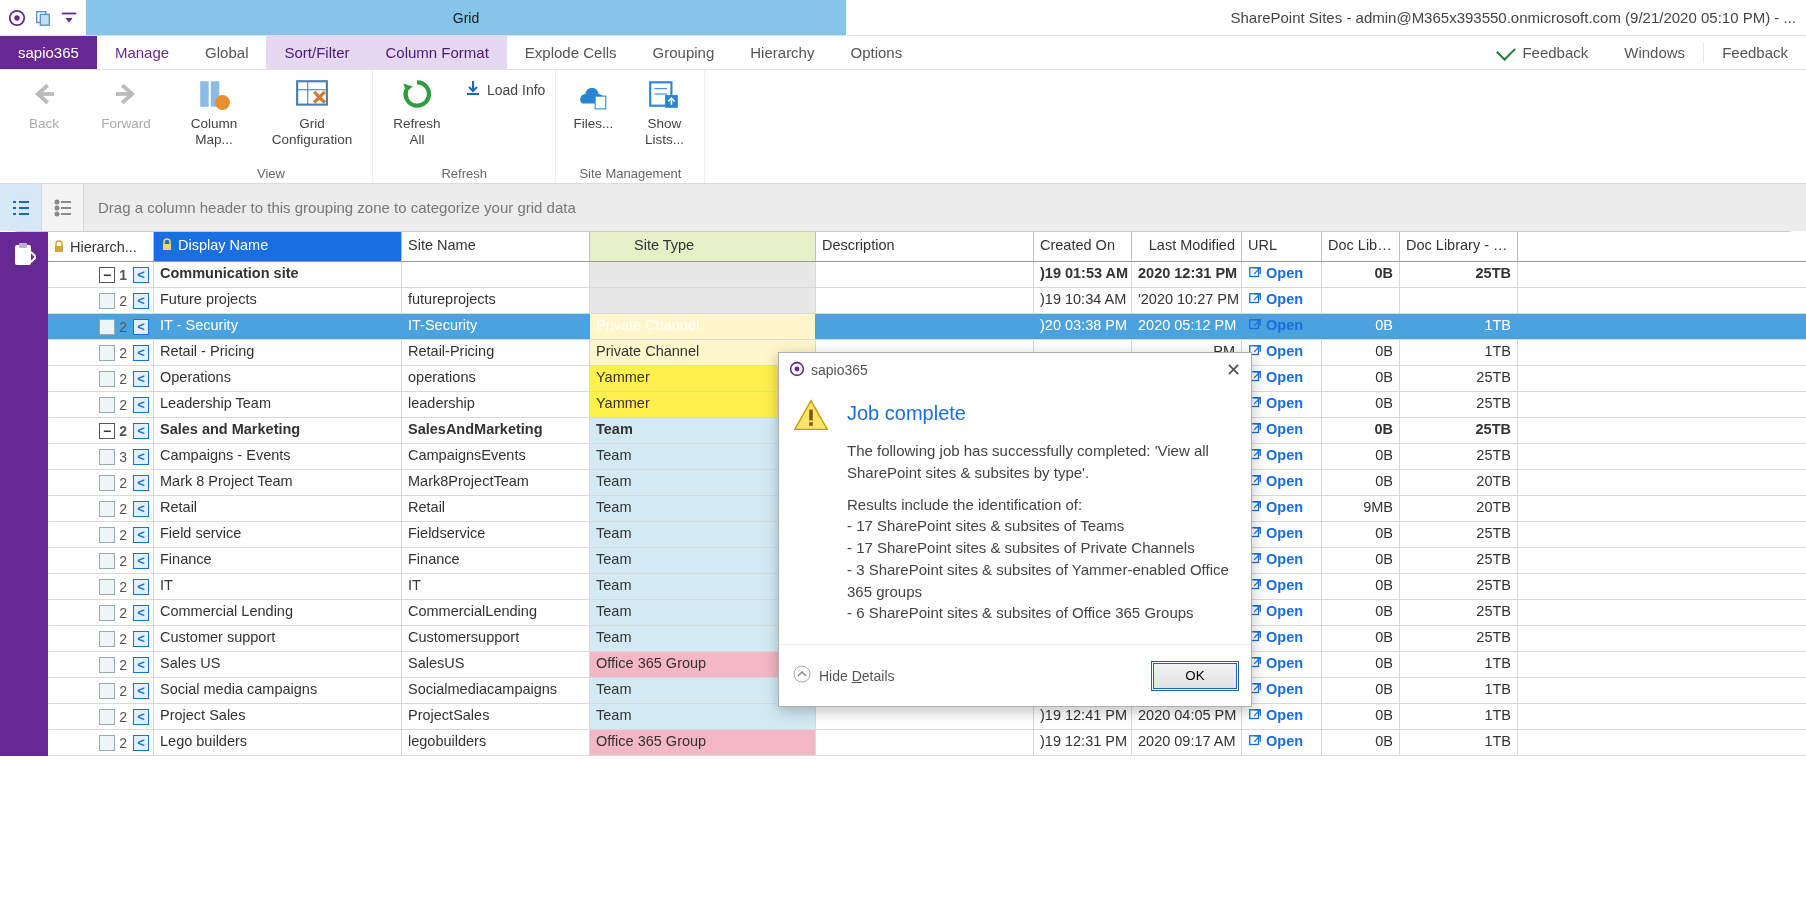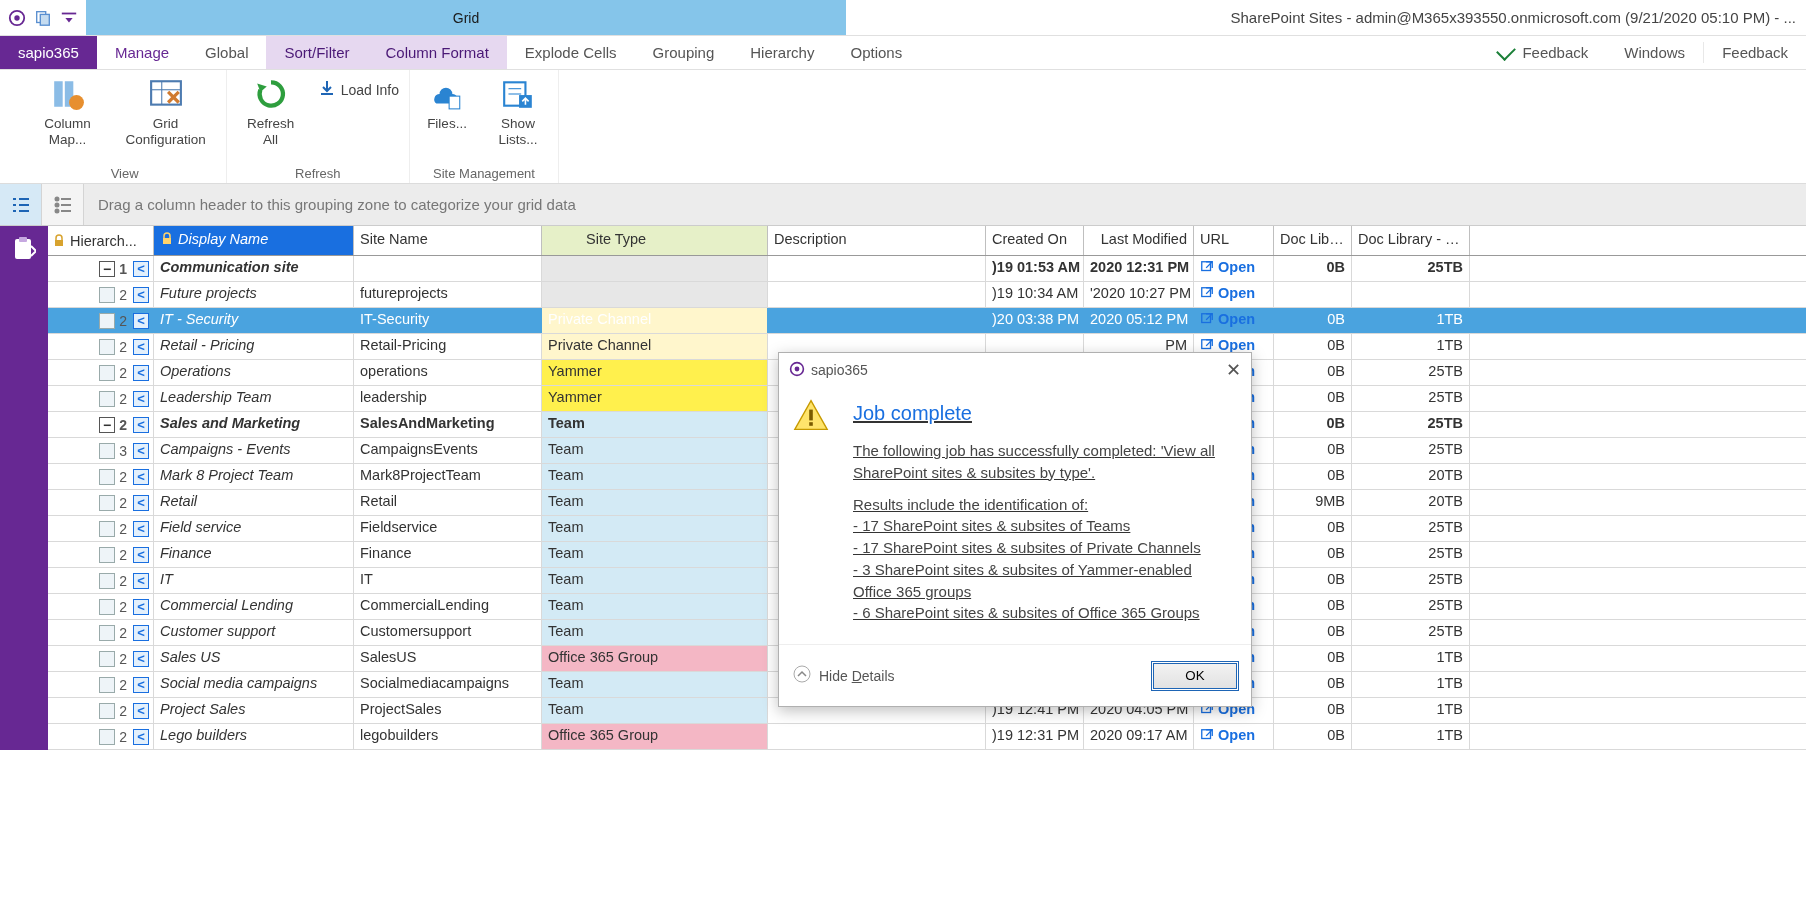--- a/index.html
+++ b/index.html
@@ -29,38 +29,38 @@
 .rgroup .items { flex:1; display:flex; gap:14px; align-items:flex-start; }
 .rgroup .glabel { text-align:center; font-size:13px; color:#666; padding-top:2px; }
 .rbtn { display:flex; flex-direction:column; align-items:center; justify-content:flex-start; width:68px; cursor:pointer; color:#444; }
 .rbtn.disabled { color:#aaa; }
 .rbtn .ricon { width:36px; height:36px; margin-bottom:4px; display:flex; align-items:center; justify-content:center; }
 .rbtn .rlabel { font-size:13.5px; line-height:1.15; text-align:center; white-space:pre-line; }
 .rbtn-small { display:flex; align-items:center; gap:6px; cursor:pointer; color:#444; font-size:14px; }
 .rbtn-small .dl { width:16px; height:16px; }
 
 
-.groupzone { height: 42px; display:flex; align-items:stretch; background:#f4f4f4; border-bottom:1px solid #ccc; }
+.groupzone { height: 48px; display:flex; align-items:stretch; background:#f4f4f4; border-bottom:1px solid #ccc;border-radius:20px; }
 .gz-tog { width:42px; display:flex; align-items:center; justify-content:center; border-right:1px solid #d4d4d4; cursor:pointer; }
 .gz-tog.active { background:#d6e9f6; }
 .gz-text { flex:1; display:flex; align-items:center; padding:0 14px; color:#777; font-size:15px; background:#ececec; }
 
 
 .main { display:flex; align-items:stretch;border-radius:30px; }
 .leftbar { width:48px; background:#672893; display:flex; flex-direction:column; align-items:center; padding-top:6px; }
 .leftbar .lb { width:30px; height:30px; margin:2px 0; display:flex; align-items:center; justify-content:center; cursor:pointer; }
 
 .grid { flex:1; overflow:hidden; }
 .ghead, .grow { display:flex; align-items:stretch; }
 .ghead { height:30px; background:#fff; border-bottom:1px solid #999; font-size:14.5px; }
 .gh { border-right:1px solid #bfbfbf; padding:5px 6px; white-space:nowrap; overflow:hidden; text-overflow:ellipsis; }
 .gh.sel { background:#196fe0; color:#fff; }
 .gh.green { background:#e6f0c8; }
 .c-tree { width:106px; display:flex; align-items:center; gap:3px; padding:0 4px; }
-.c-name { width:200px;font-style:italic; }
+.c-name { width:248px; }
 .c-site { width:188px; }
 .c-type { width:226px;padding-left:44px; }
 .c-desc { width:218px; }
 .c-created { width:98px; text-align:left; }
 .c-mod { width:110px; text-align:right; }
 .c-url { width:80px; }
 .c-lib { width:78px; text-align:right; }
 .c-libst { width:118px; text-align:right; }
 
 .grow { height:26px; border-bottom:1px solid #d9d9d9; font-size:14.5px; }
@@ -82,21 +82,21 @@
 .lockpad { width:14px; height:14px; }
 
 .openlink { display:inline-flex; align-items:center; gap:4px; color:#196fe0; font-weight:600; cursor:pointer; }
 .openlink svg { width:14px; height:14px; }
 
 
 .dialog { position:absolute; left:778px; top:352px; width:474px; background:#fff; border:1px solid #b0b0b0; box-shadow:0 4px 14px rgba(0,0,0,.25); }
 .dlg-head { height:34px; display:flex; align-items:center; padding:0 10px; }
 .dlg-head .dtitle { flex:1; font-size:14px; color:#555; margin-left:6px;}
 .dlg-head .dclose { cursor:pointer; font-size:18px; color:#555; }
-.dlg-body { display:flex; padding:10px 18px 6px 14px; gap:24px;text-decoration:underline; }
+.dlg-body { display:flex; padding:10px 18px 6px 14px; gap:18px; }
 .dlg-body .warn { width:36px; height:36px; flex:none; }
 .dlg-body .txt { flex:1; font-size:15px; color:#444; line-height:1.45; }
 .dlg-body .heading { font-size:20px; color:#196fe0; margin:2px 0 12px 0; }
 .dlg-foot { height:62px; display:flex; align-items:center; padding:0 14px; gap:10px; border-top:1px solid #eee; }
 .dlg-foot .hide { display:flex; align-items:center; gap:8px; cursor:pointer; color:#555; }
 .dlg-foot .hide u { text-decoration:underline; }
 .dlg-foot .sp { flex:1; }
 .dlg-foot button { min-width:84px; height:26px; border:1px solid #1e65b5; background:linear-gradient(#f2f2f2,#e2e2e2); cursor:pointer; outline:1px solid #1e65b5; outline-offset:1px;}
 .lock-col { display:flex; align-items:center; gap:4px; }
 .colhdr-tree { display:flex; align-items:center; gap:4px; }
@@ -141,20 +141,40 @@
   <div class="tab">Options</div>
   <div class="spacer"></div>
   <div class="tab session">Feedback</div>
   <div class="tab">Windows</div>
   <div class="tab-sep"></div>
   <div class="tab">Feedback</div>
 </div>
 
 <div class="ribbon">
   <div class="rgroup" style="border-right:none">
+    <div class="items">
+      <div class="rbtn disabled">
+        <div class="ricon">
+            <svg viewBox="0 0 24 24" width="30" height="30">
+              <path d="M15 5 L7 12 L15 19" fill="none" stroke="#bbb" stroke-width="3"></path>
+              <line x1="7" y1="12" x2="20" y2="12" stroke="#bbb" stroke-width="3"></line>
+            </svg>
+          </div>
+        <div class="rlabel">Back</div>
+      </div>
+      <div class="rbtn disabled">
+        <div class="ricon">
+            <svg viewBox="0 0 24 24" width="30" height="30">
+              <path d="M9 5 L17 12 L9 19" fill="none" stroke="#bbb" stroke-width="3"></path>
+              <line x1="4" y1="12" x2="17" y2="12" stroke="#bbb" stroke-width="3"></line>
+            </svg>
+          </div>
+        <div class="rlabel">Forward</div>
+      </div>
+    </div>
     <div class="glabel">&nbsp;</div>
   </div>
 
   <div class="rgroup">
     <div class="items">
       <div class="rbtn">
         <div class="ricon">
             <svg viewBox="0 0 32 32" width="34" height="34">
               <rect x="3" y="4" width="8" height="24" fill="#8bbce6"></rect>
               <rect x="13" y="4" width="8" height="24" fill="#8bbce6"></rect>

